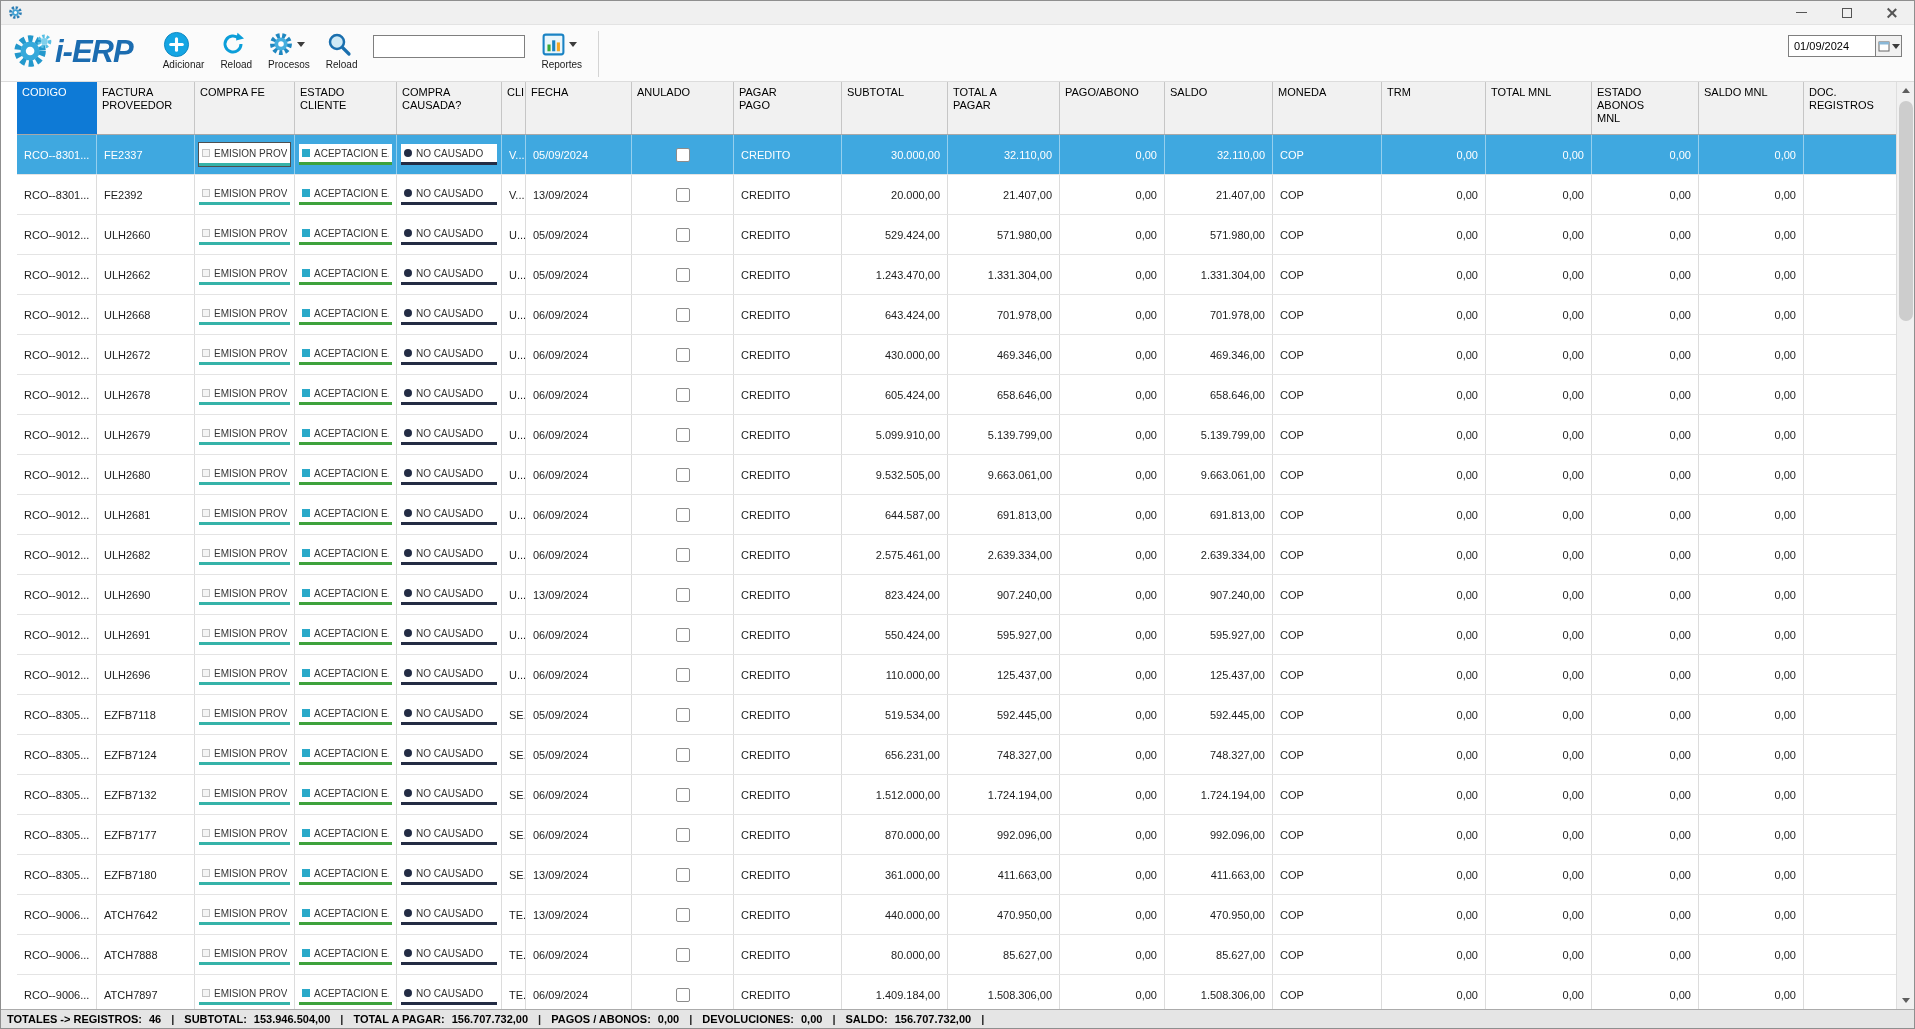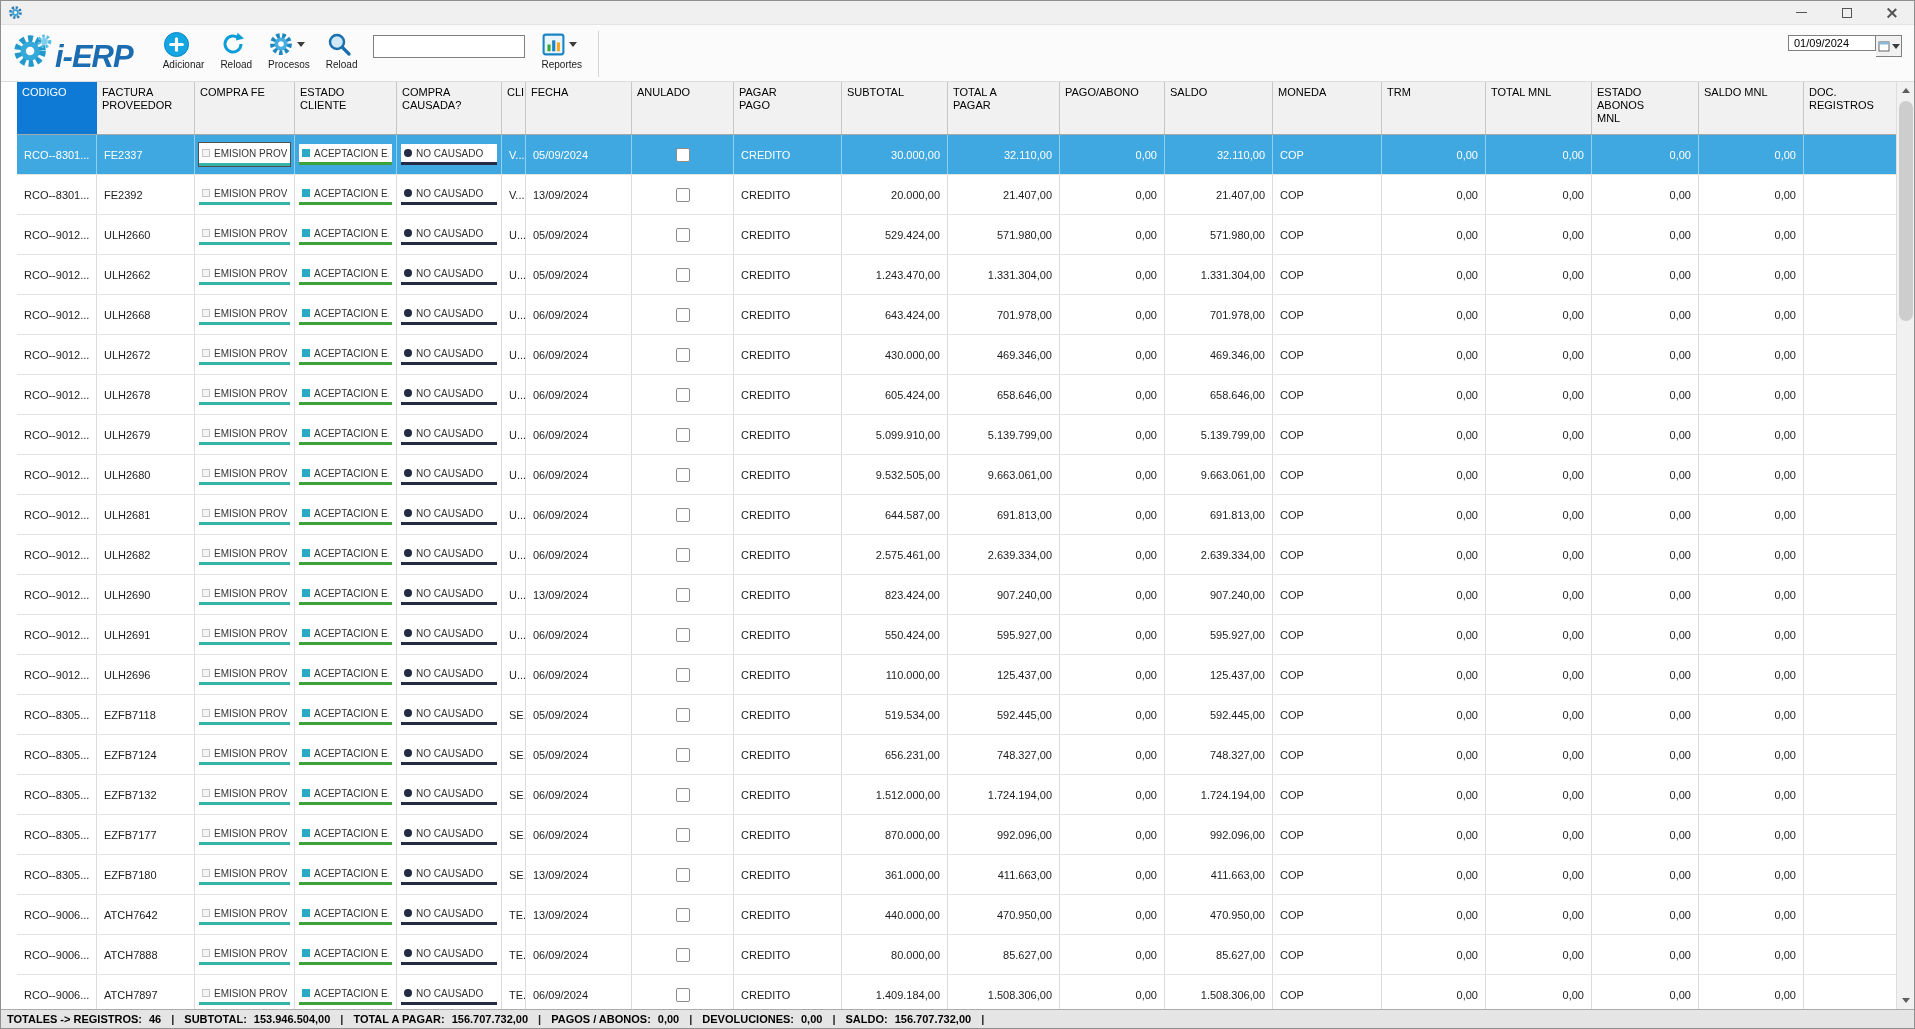--- a/index.html
+++ b/index.html
@@ -23,30 +23,30 @@
   .win-btn{width:45px;height:100%;display:flex;align-items:center;justify-content:center;cursor:pointer}
   .glyph-min{width:11px;height:1px;background:#555}
   .glyph-max{width:10px;height:10px;border:1px solid #555}
   .glyph-close{position:relative;width:12px;height:12px}
   .glyph-close::before,.glyph-close::after{content:"";position:absolute;left:5px;top:0;width:1.5px;height:12px;background:#555}
   .glyph-close::before{transform:rotate(45deg)}
   .glyph-close::after{transform:rotate(-45deg)}
 
   
   .toolbar{flex:0 0 57px;background:#fbfbfb;border-bottom:1px solid #dcdcdc;display:flex;align-items:flex-start;padding:3px 12px 0 10px;gap:16px}
-  .logo{display:flex;align-items:flex-end;gap:2px;margin-right:14px;margin-top:2px}
+  .logo{display:flex;align-items:center;gap:2px;margin-right:14px;margin-top:2px}
   .logo-text{font-size:31px;font-weight:bold;font-style:italic;color:#1b6cb0;letter-spacing:-1px;line-height:1}
   .tb-btn{display:flex;flex-direction:column;align-items:flex-start;gap:0;cursor:pointer;margin-top:2px}
   .icon-row{display:flex;align-items:center;gap:3px;height:28px}
   .tb-lbl{font-size:10px;color:#1a1a1a;white-space:nowrap;margin-top:1px}
   .caret{width:0;height:0;border-left:4px solid transparent;border-right:4px solid transparent;border-top:5px solid #3c3c3c}
   .filter-input{width:152px;height:23px;border:1px solid #7f7f7f;margin-top:7px;font-size:11px;padding:0 5px;background:#fff;outline:none}
   .tb-sep{width:1px;background:#d4d4d4;height:46px;margin-top:3px}
   .toolbar-right{margin-left:auto;display:flex;margin-top:7px}
-  .date-input{width:88px;height:16px;border:1px solid #7f7f7f;font-size:11px;padding:0 5px;background:#fff;outline:none}
+  .date-input{width:88px;height:22px;border:1px solid #7f7f7f;font-size:11px;padding:0 5px;background:#fff;outline:none}
   .date-drop{width:26px;height:22px;border:1px solid #7f7f7f;border-left:none;background:#f1f1f1;display:flex;align-items:center;justify-content:center;gap:2px;cursor:pointer}
 
   
   .grid-area{flex:1 1 auto;position:relative;overflow:hidden;background:#fff;padding-left:16px}
   .grid{width:1887px;height:100%;display:flex;flex-direction:column}
   .thead{display:flex;flex:0 0 53px;background:#f1f1f1;border-bottom:1px solid #a8a8a8}
   .th{border-right:1px solid #c6c6c6;padding:4px 5px;font-size:11px;color:#000;overflow:hidden;cursor:pointer}
   .th span{display:block;line-height:1.2}
   .th.sel{background:var(--header-selected);color:#fff;border-right-color:var(--header-selected)}
   .th.c1 span{max-width:62px}

